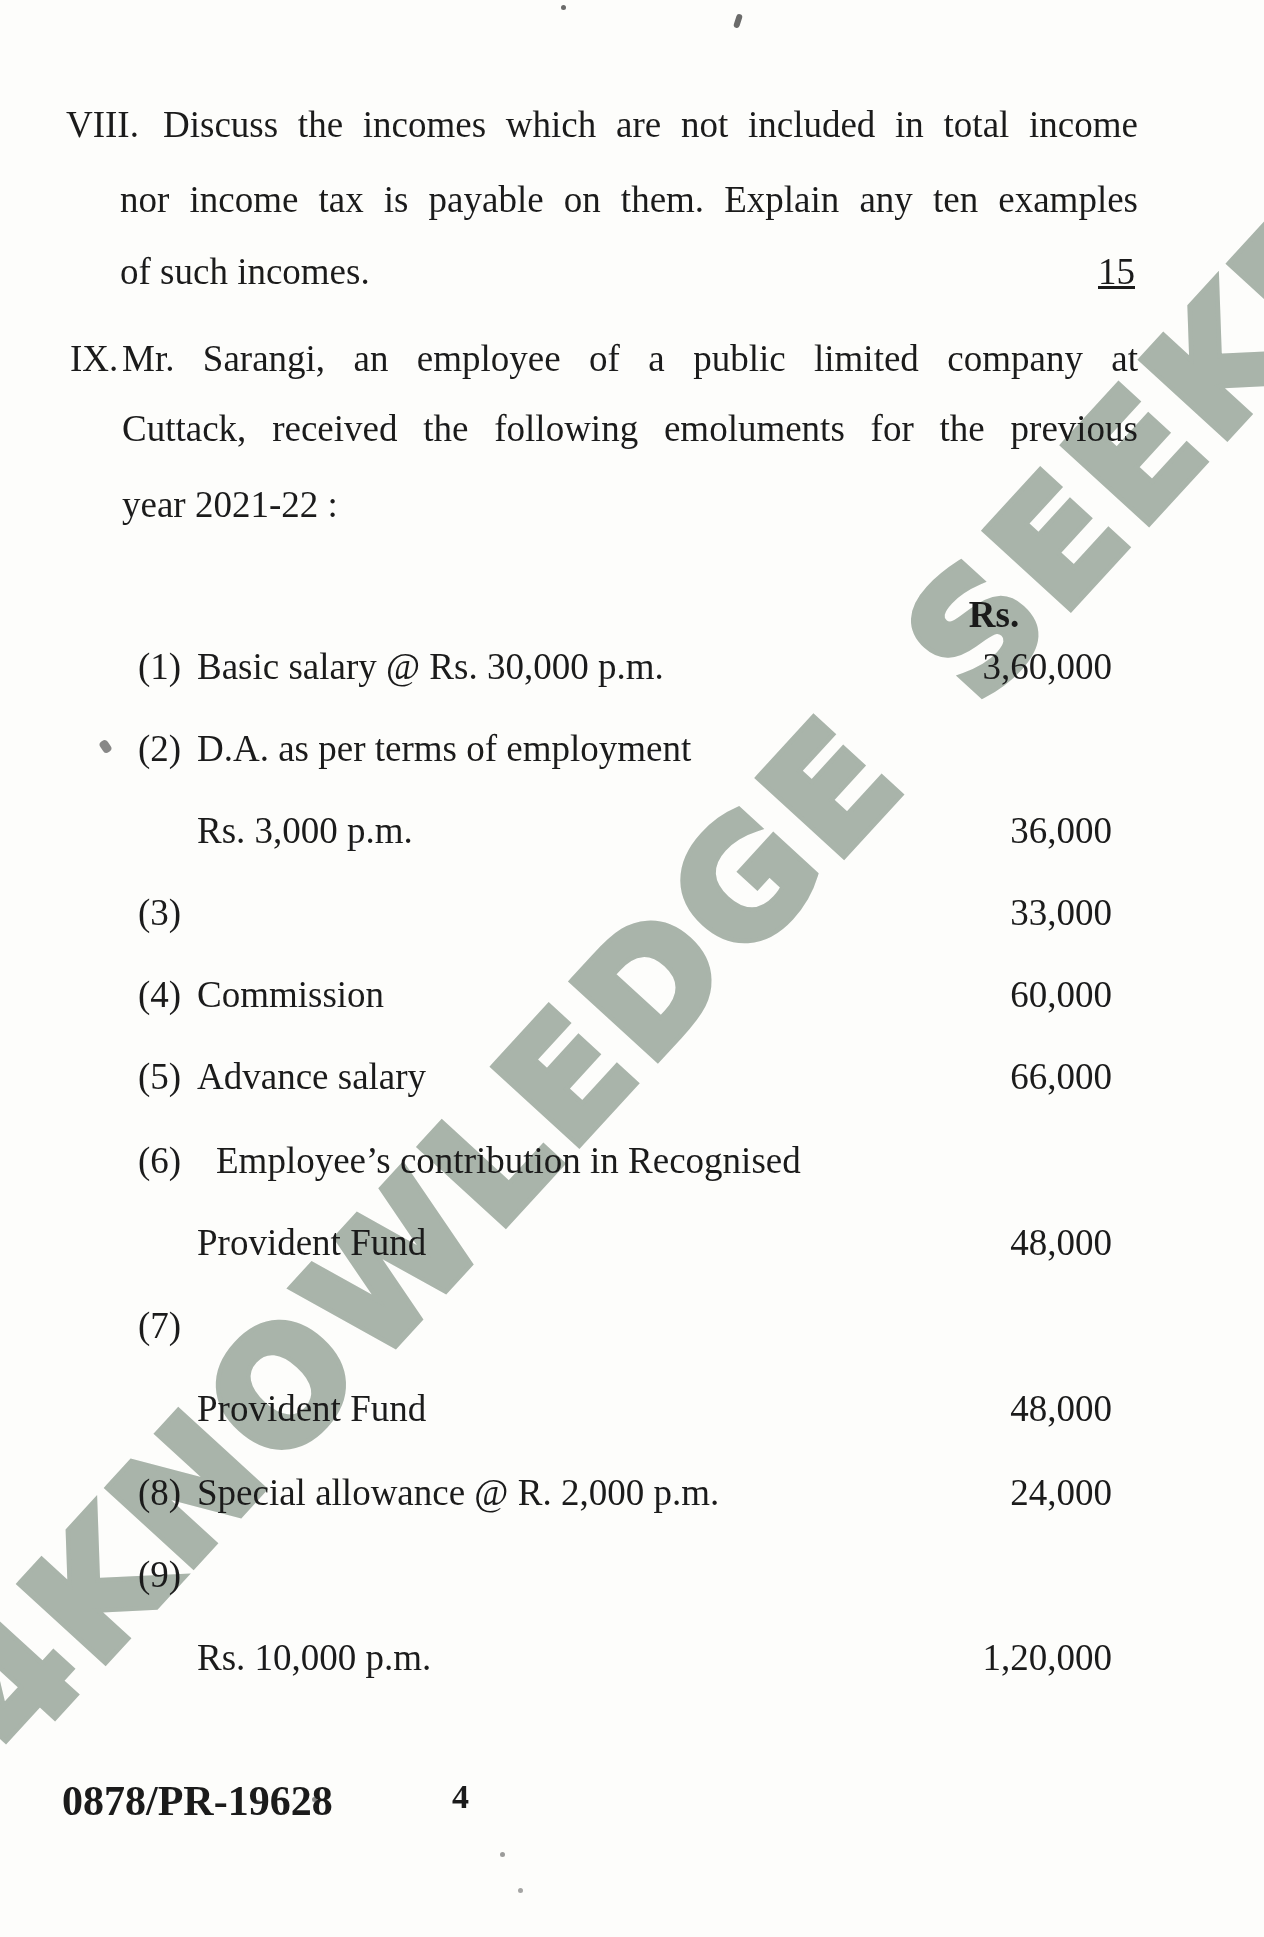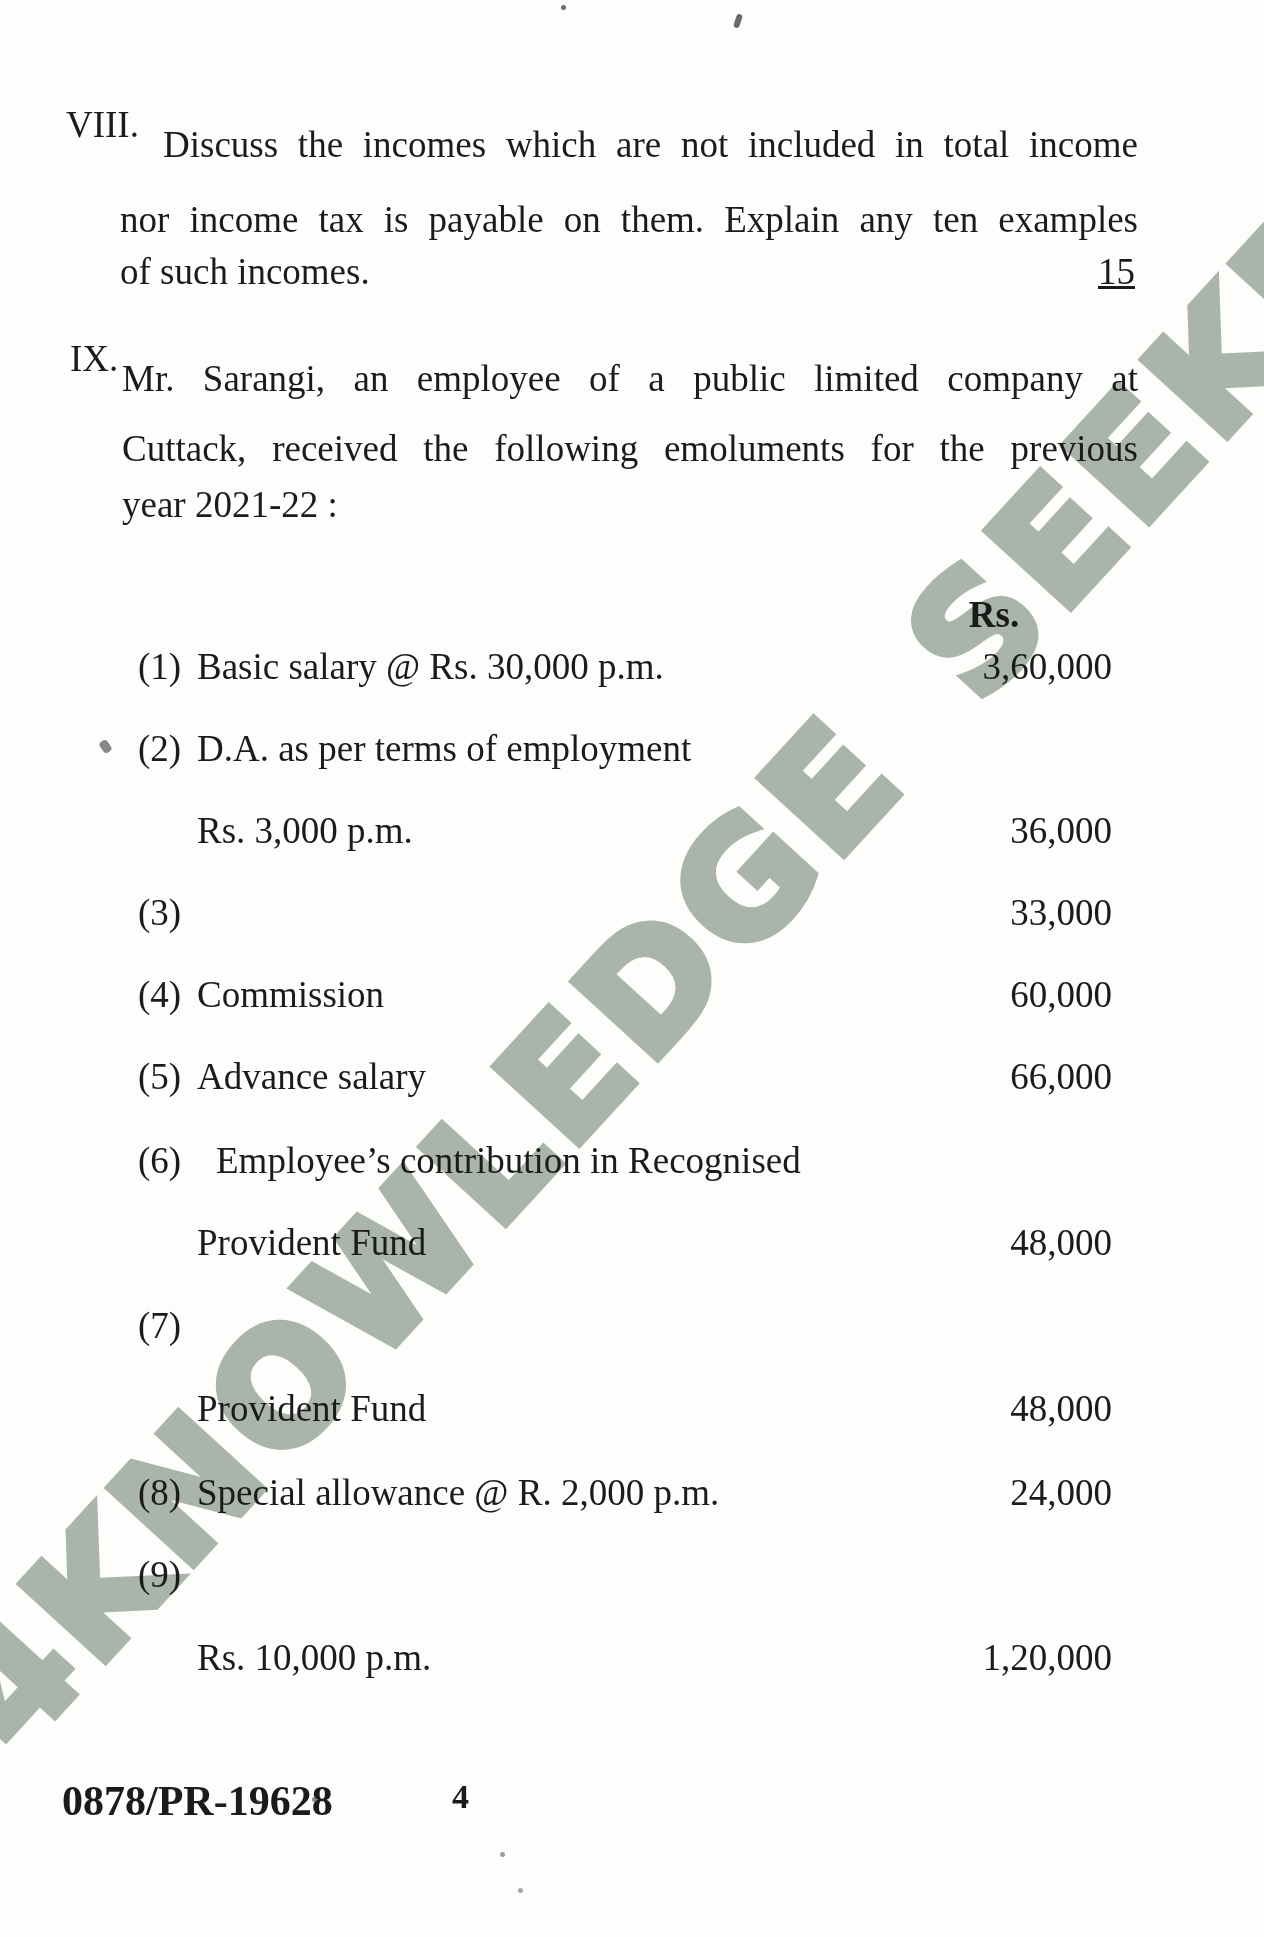--- a/index.html
+++ b/index.html
@@ -17,21 +17,20 @@
     position: absolute;
     font-size: 37px;
     line-height: 1;
     white-space: nowrap;
     z-index: 2;
   }
   .just {
     white-space: normal;
     text-align: justify;
     text-align-last: justify;
-    margin-top: 20px;
   }
   .amount {
     left: 956px;
     width: 156px;
     text-align: right;
   }
   .rs-head {
     left: 920px;
     width: 148px;
     text-align: center;

